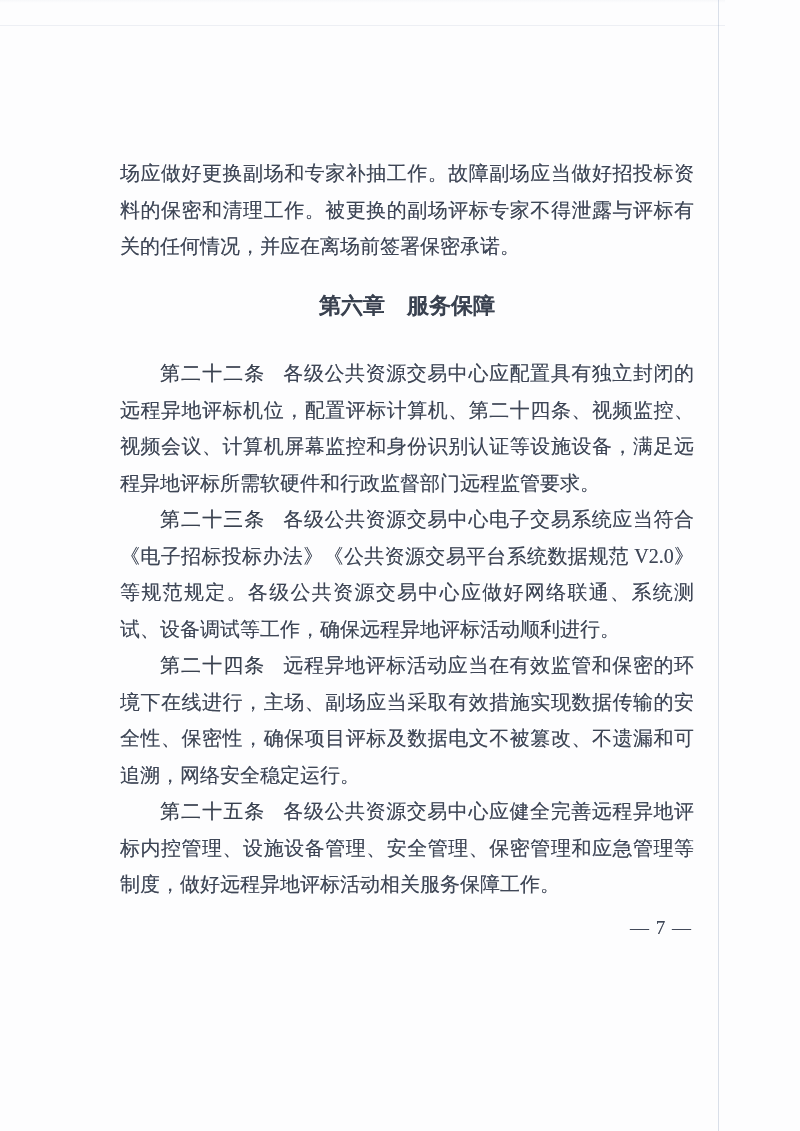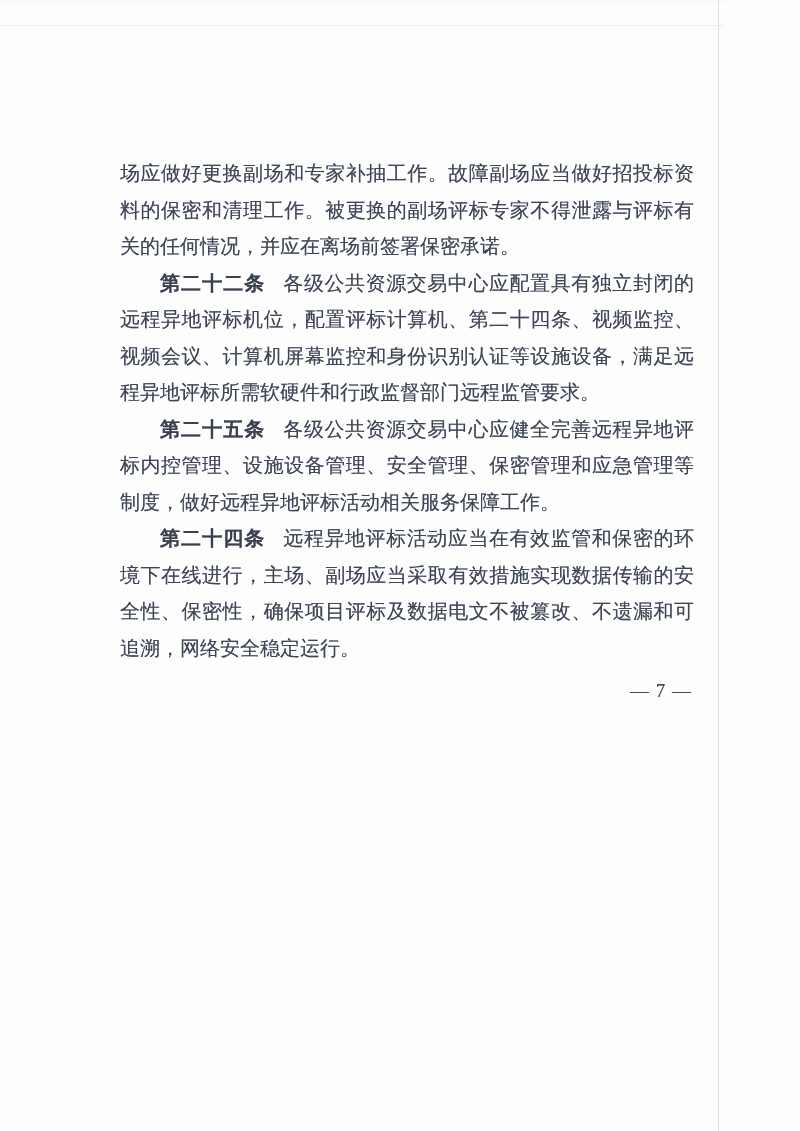--- a/index.html
+++ b/index.html
@@ -42,21 +42,21 @@
     text-align: center;
     font-weight: bold;
     font-size: 22px;
     color: #39414f;
     margin-top: 23px;
     margin-bottom: 31px;
     line-height: 36.5px;
     text-indent: 0;
   }
   .art-num {
-    font-weight: bold;
+    font-weight: normal;
     color: #39414f;
     margin-right: 0.9em;
     letter-spacing: 0.5px;
   }
   .page-num {
     text-align: right;
     margin-top: 7px;
     font-size: 19px;
     letter-spacing: 1px;
     padding-right: 2px;
@@ -66,24 +66,26 @@
 <body>
 
 <div class="page">
   <div class="scan-line-top"></div>
   <div class="scan-edge-right"></div>
 
   <div class="content">
 
     <p class="para continuation">场应做好更换副场和专家补抽工作。故障副场应当做好招投标资料的保密和清理工作。被更换的副场评标专家不得泄露与评标有关的任何情况，并应在离场前签署保密承诺。</p>
 
+    <h2 class="chapter">第六章　服务保障</h2>
 
     <p class="para article"><span class="art-num">第二十二条</span><span>各级公共资源交易中心应配置具有独立封闭的远程异地评标机位，配置评标计算机、第二十四条、视频监控、视频会议、计算机屏幕监控和身份识别认证等设施设备，满足远程异地评标所需软硬件和行政监督部门远程监管要求。</span></p>
 
+    <p class="para article"><span class="art-num">第二十三条</span><span>各级公共资源交易中心电子交易系统应当符合《电子招标投标办法》《公共资源交易平台系统数据规范 V2.0》等规范规定。各级公共资源交易中心应做好网络联通、系统测试、设备调试等工作，确保远程异地评标活动顺利进行。</span></p>
+
+    <p class="para article"><span class="art-num">第二十四条</span><span>远程异地评标活动应当在有效监管和保密的环境下在线进行，主场、副场应当采取有效措施实现数据传输的安全性、保密性，确保项目评标及数据电文不被篡改、不遗漏和可追溯，网络安全稳定运行。</span></p>
 
     <p class="para article"><span class="art-num">第二十五条</span><span>各级公共资源交易中心应健全完善远程异地评标内控管理、设施设备管理、安全管理、保密管理和应急管理等制度，做好远程异地评标活动相关服务保障工作。</span></p>
-
-    <p class="para article"><span class="art-num">第二十四条</span><span>远程异地评标活动应当在有效监管和保密的环境下在线进行，主场、副场应当采取有效措施实现数据传输的安全性、保密性，确保项目评标及数据电文不被篡改、不遗漏和可追溯，网络安全稳定运行。</span></p>
 
 
     <div class="page-num">— 7 —</div>
   </div>
 </div>
 
 </body></html>

